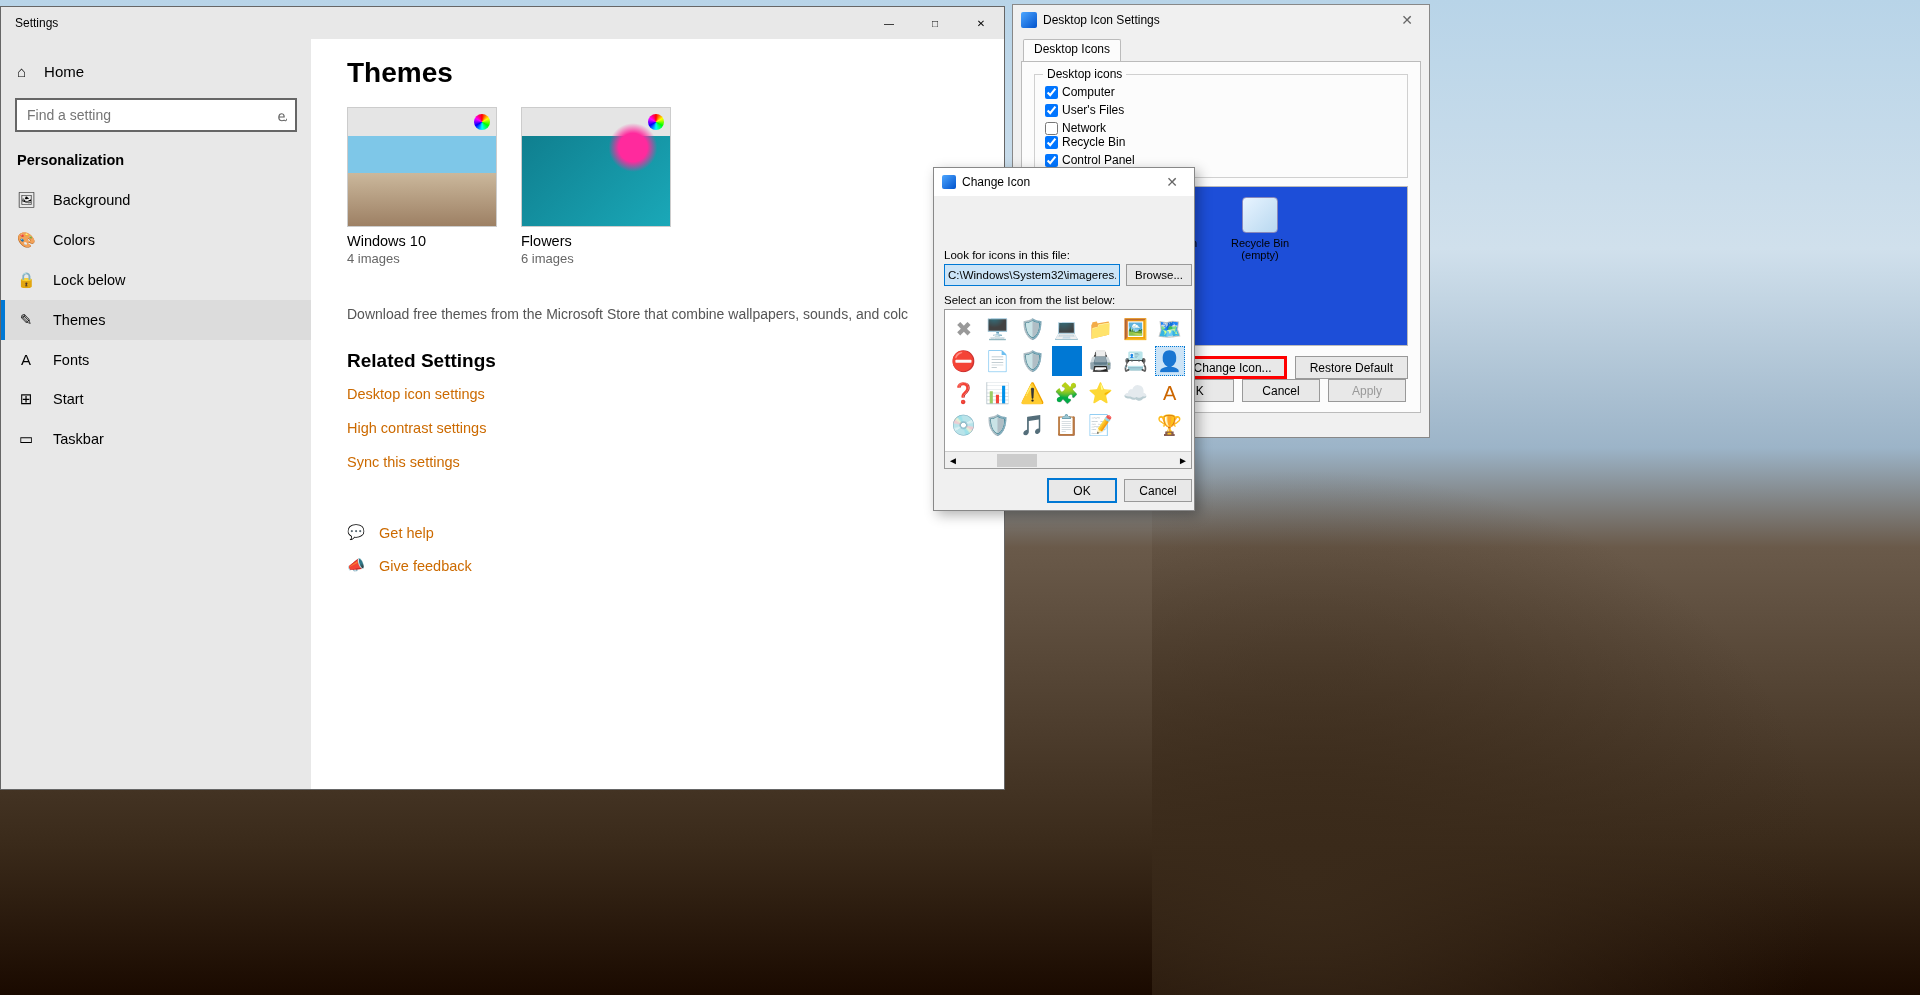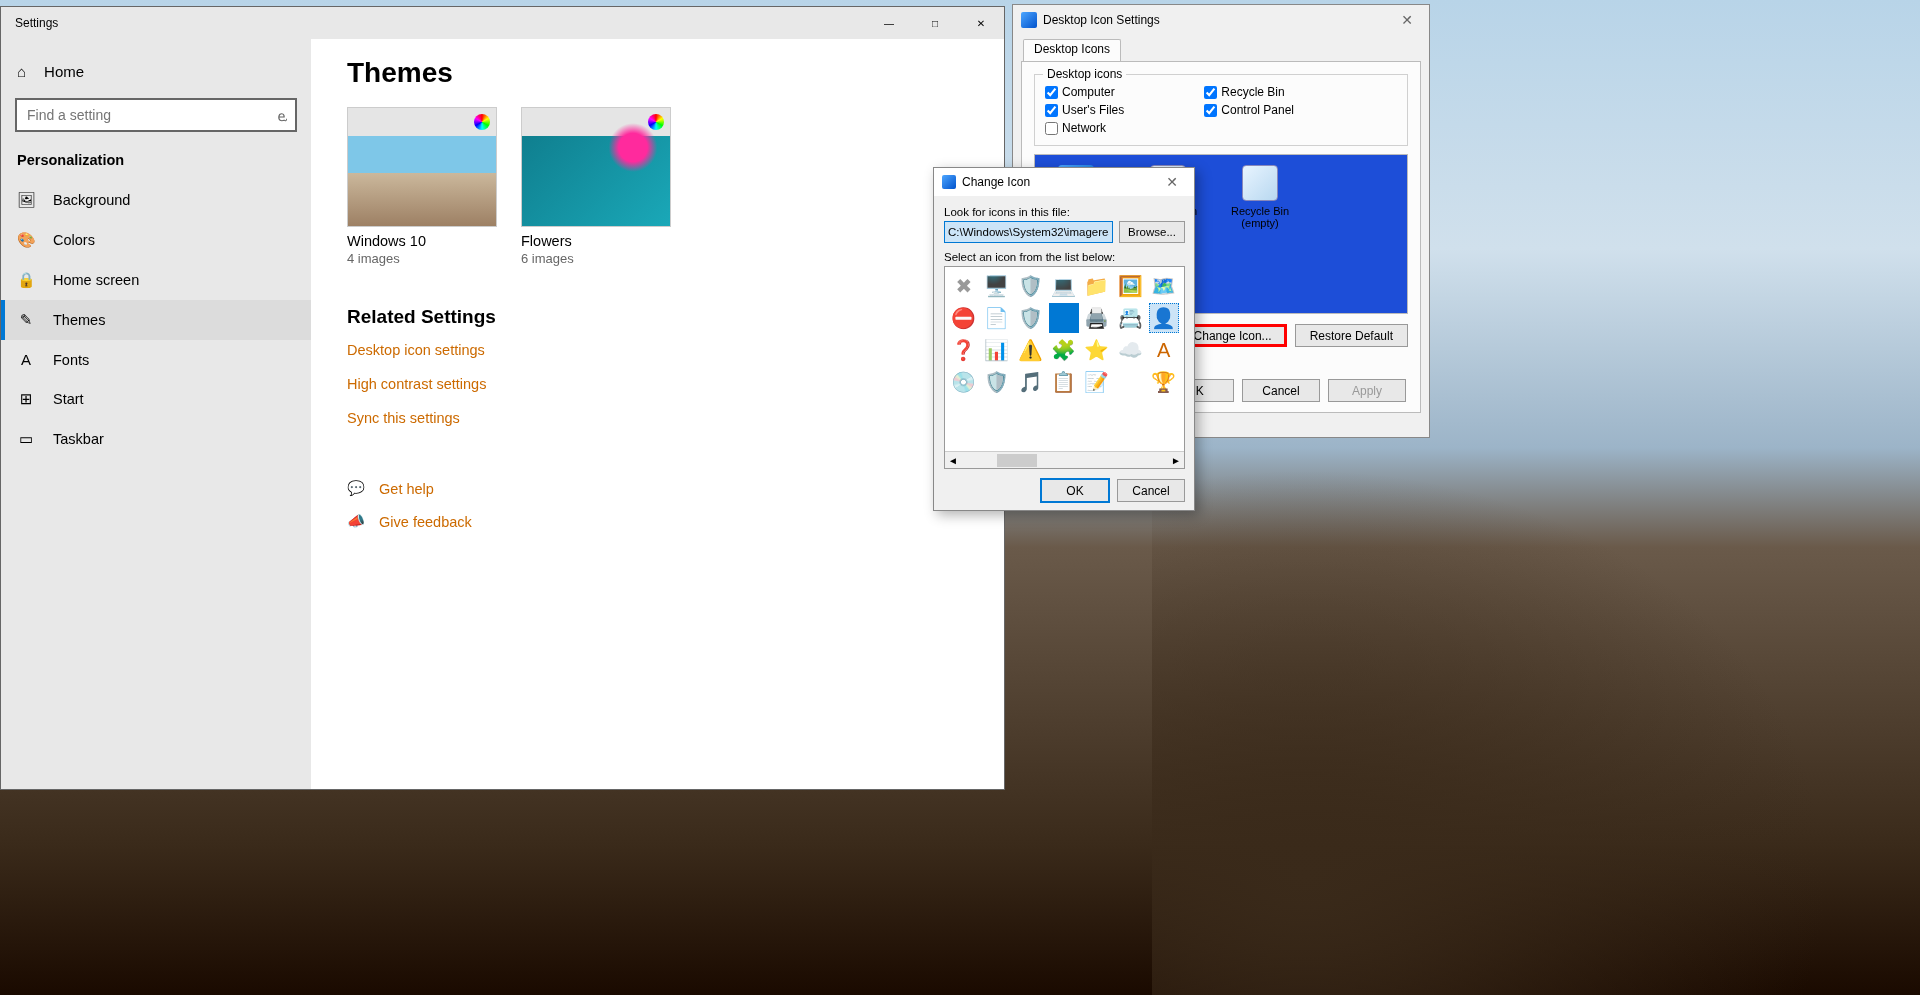--- a/index.html
+++ b/index.html
@@ -48,42 +48,42 @@
   .dis-title{height:30px;display:flex;align-items:center;justify-content:space-between;padding:0 8px 0 8px;font-size:12px;}
   .dis-title .left{display:flex;align-items:center;gap:6px;}
   .dis-title-icon{width:16px;height:16px;background:linear-gradient(135deg,#4da6ff,#0052cc);border-radius:2px;}
   .dis-close{width:28px;text-align:center;color:#666;font-size:14px;}
   .dis-body{flex:1;padding:4px 8px 8px 8px;}
   .tab-strip{position:relative;height:22px;}
   .tab{position:absolute;left:2px;top:0;height:22px;padding:2px 10px;background:#fcfcfc;border:1px solid #bbb;border-bottom:none;border-radius:2px 2px 0 0;font-size:12px;}
   .tab-panel{border:1px solid #bbb;background:#fcfcfc;padding:12px 12px 10px 12px;height:352px;position:relative;}
   .group-box{border:1px solid #d0d0d0;padding:10px 10px 10px 10px;position:relative;margin-bottom:8px;}
   .group-legend{position:absolute;top:-8px;left:8px;background:#fcfcfc;padding:0 4px;font-size:12px;}
-  .chk-row{display:flex;gap:80px;}
+  .chk-row{display:flex;flex-direction:column;}
   .chk-col{display:flex;flex-direction:column;gap:4px;}
   .chk{display:flex;align-items:center;gap:4px;font-size:12px;}
   .chk input{width:13px;height:13px;}
   .icon-preview{border:1px solid #bbb;height:160px;padding:10px;display:flex;gap:30px;background:#1d4ed8;margin-top:4px;}
   .ip-item{width:62px;text-align:center;font-size:11px;}
   .ip-icon{width:36px;height:36px;margin:0 auto 4px auto;border-radius:4px;}
   .ip-net{background:linear-gradient(135deg,#4da6ff,#0066cc);}
   .ip-bin{background:linear-gradient(135deg,#e8f4ff,#b8d8f0);border:1px solid #88b;}
   .btn-row{display:flex;justify-content:flex-end;gap:8px;margin-top:10px;}
   .w-btn{height:23px;padding:0 14px;font-size:12px;border:1px solid #999;background:#e8e8e8;}
   .w-btn.highlight{border:3px solid #ff0000;padding:0 12px;}
   .allow-row{font-size:12px;margin-top:8px;}
   .bottom-btns{position:absolute;right:14px;bottom:10px;display:flex;gap:8px;}
   .bottom-btns .w-btn{width:78px;}
   .w-btn.disabled{color:#999;}
 
   
   .ci-window{position:absolute;left:933px;top:167px;width:262px;height:344px;background:#f0f0f0;border:1px solid #888;z-index:30;display:flex;flex-direction:column;box-shadow:4px 4px 12px rgba(0,0,0,.3);}
   .ci-title{height:28px;display:flex;align-items:center;justify-content:space-between;padding:0 8px;font-size:12px;background:#fff;}
   .ci-title .left{display:flex;align-items:center;gap:6px;}
-  .ci-body{flex:1;padding:10px 9px 8px 10px;font-size:11.5px;display:flex;flex-direction:column;}
+  .ci-body{flex:1;padding:10px 2px 8px 10px;font-size:11.5px;display:flex;flex-direction:column;margin-top:43px;}
   .ci-label{margin-bottom:3px;}
   .ci-path-row{display:flex;gap:6px;margin-bottom:8px;}
   .ci-path{flex:1;height:22px;border:1px solid #0078d4;background:#cce4f7;font-size:11.5px;padding:0 3px;color:#000;}
   .ci-browse{height:22px;padding:0 8px;font-size:11.5px;border:1px solid #999;background:#e8e8e8;}
   .ci-grid-wrap{flex:1;border:1px solid #999;background:#fff;overflow:hidden;position:relative;}
   .ci-grid{display:grid;grid-template-columns:repeat(7,1fr);gap:2px;padding:4px;}
   .ci-cell{width:30px;height:30px;display:flex;align-items:center;justify-content:center;font-size:20px;}
   .ci-cell.sel{background:#cce4f7;border:1px dotted #0078d4;}
   .ci-scroll{position:absolute;left:0;right:0;bottom:0;height:17px;background:#f0f0f0;border-top:1px solid #ccc;display:flex;align-items:center;justify-content:space-between;padding:0 3px;font-size:10px;}
   .ci-scroll-thumb{position:absolute;left:52px;top:2px;width:40px;height:13px;background:#ccc;}
@@ -120,21 +120,21 @@
       <div class="nav-item">
           <span class="ic">🖼</span>
           <span>Background</span>
         </div>
       <div class="nav-item">
           <span class="ic">🎨</span>
           <span>Colors</span>
         </div>
       <div class="nav-item">
           <span class="ic">🔒</span>
-          <span>Home screen</span>
+          <span>Lock below</span>
         </div>
       <div class="nav-item selected">
           <span class="ic">✎</span>
           <span>Themes</span>
         </div>
       <div class="nav-item">
           <span class="ic">A</span>
           <span>Fonts</span>
         </div>
       <div class="nav-item">
@@ -163,20 +163,21 @@
           <div class="theme-thumb t2">
               <div class="theme-footer">
                 <div class="color-wheel"></div>
               </div>
             </div>
           <div class="theme-name">Flowers</div>
           <div class="theme-count">6 images</div>
         </div>
       </div>
 
+      <div class="sub">Download free themes from the Microsoft Store that combine wallpapers, sounds, and colc</div>
 
       <div class="related-head">Related Settings</div>
       <div class="link">Desktop icon settings</div>
       <div class="link">High contrast settings</div>
       <div class="link">Sync this settings</div>
 
       <div style="height:20px"></div>
       <div class="help-row">
           <span>💬</span>
           <span class="t">Get help</span>

